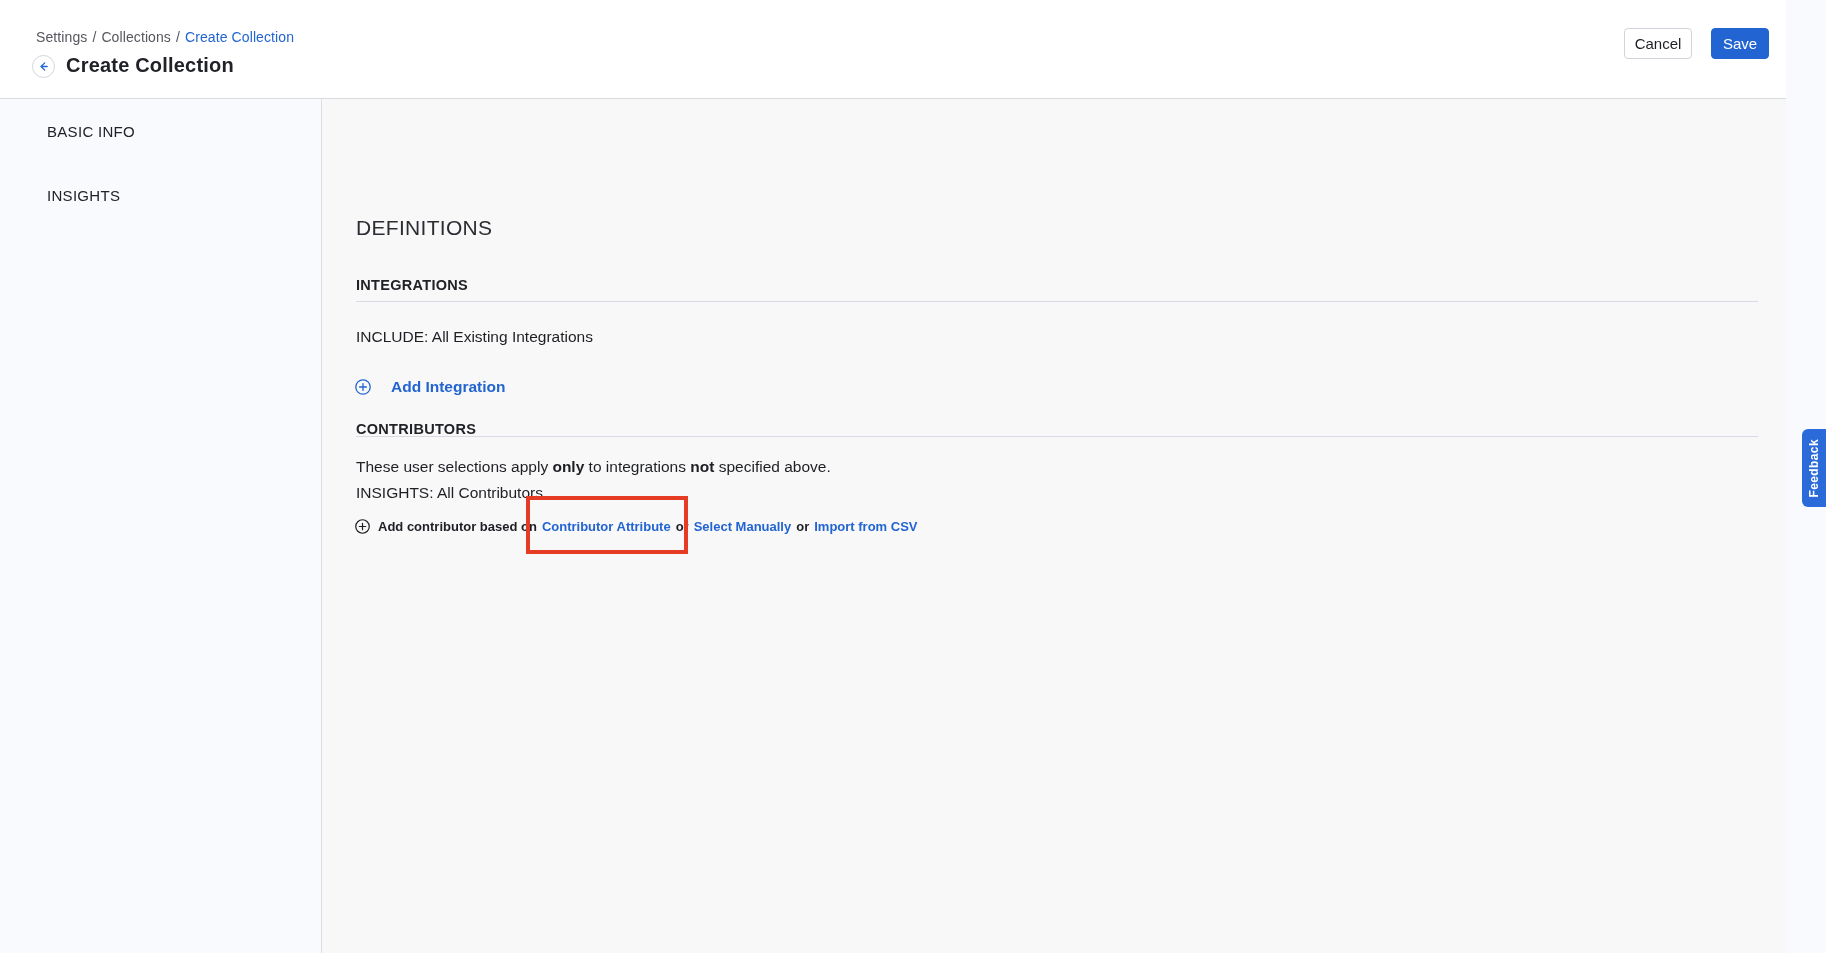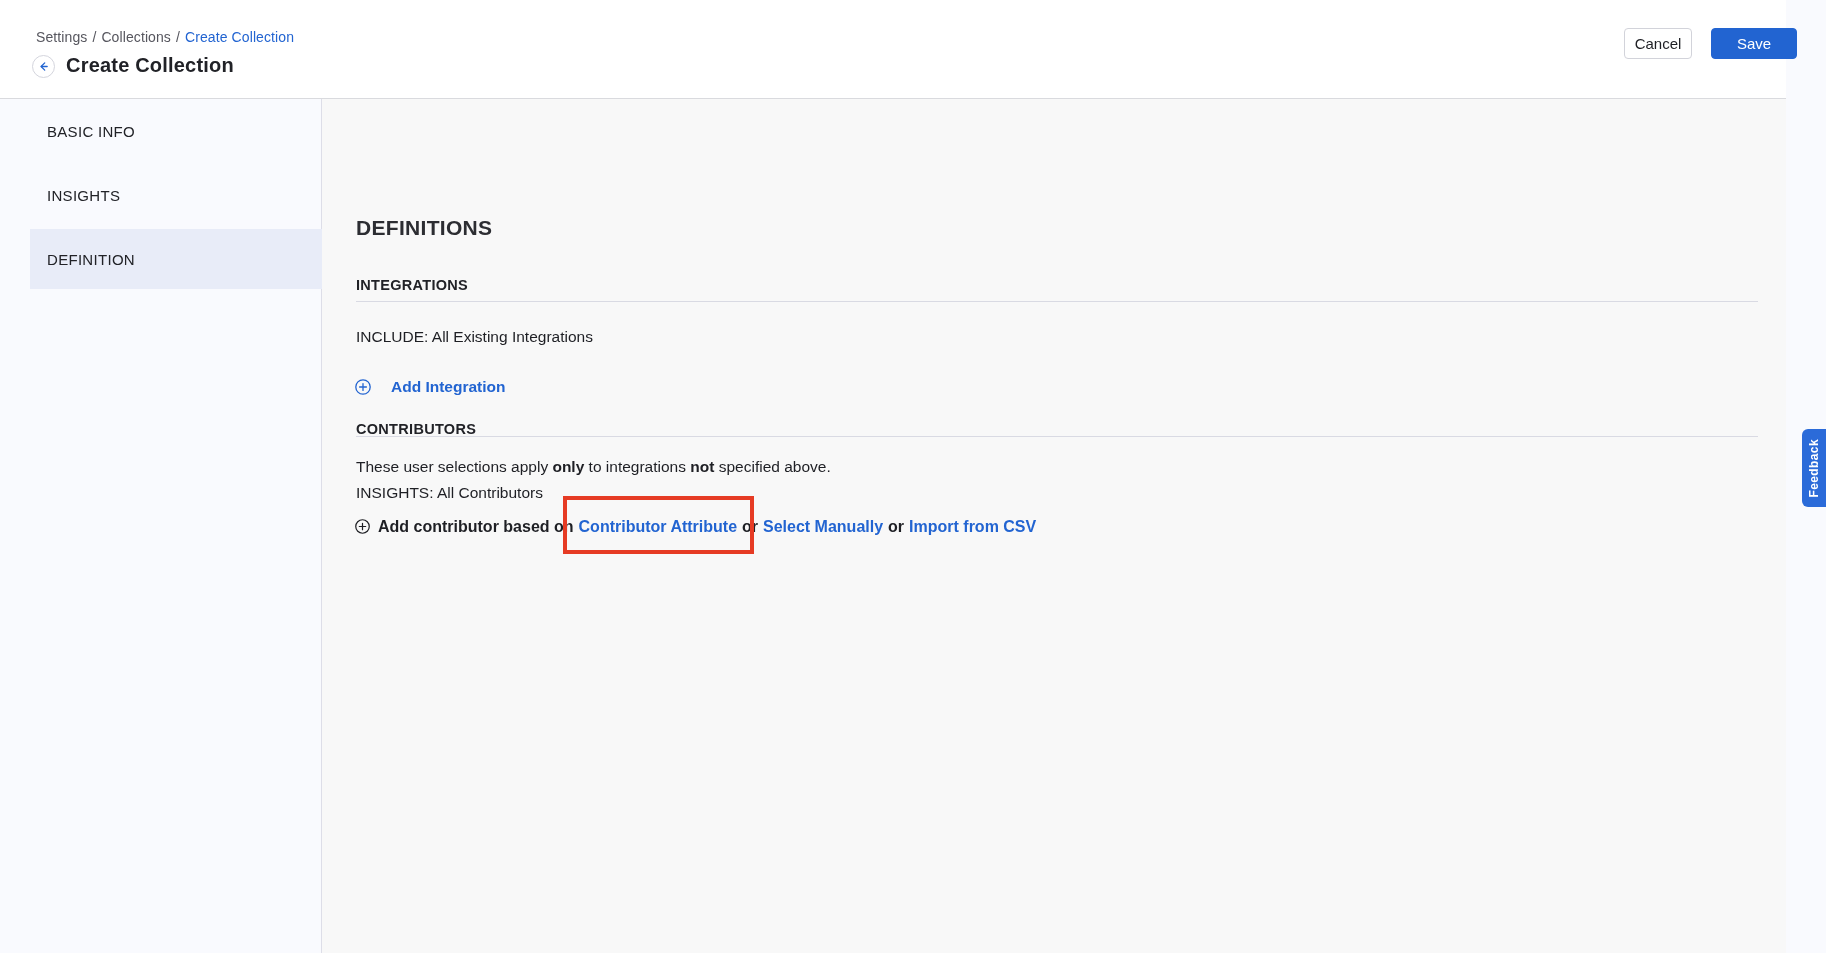--- a/index.html
+++ b/index.html
@@ -37,21 +37,21 @@
     position:absolute; top:28px; height:31px;
     font-family:"Liberation Sans", sans-serif;
     font-size:15px; border-radius:4px; cursor:pointer;
     display:flex; align-items:center; justify-content:center;
   }
   .btn-cancel {
     left:1624px; width:68px;
     background:#ffffff; border:1px solid #d2d3da; color:#1e1f24;
   }
   .btn-save {
-    left:1711px; width:86px;
+    left:1711px; width:58px;
     background:#2264d1; border:1px solid #2264d1; color:#ffffff;
   }
 
   
   .sidebar {
     position:absolute; left:0; top:99px; width:322px; height:854px;
     background:#f9fafe; border-right:1px solid #dddee8;
   }
   .nav-item {
     position:absolute; left:30px; width:292px; height:60px;
@@ -60,21 +60,21 @@
   }
   .nav-item.active { background:#e8ecf8; }
 
   
   .main {
     position:absolute; left:322px; top:99px; width:1464px; height:854px;
     background:#f8f8f8;
   }
   .main-title {
     position:absolute; left:34px; top:117px;
-    font-size:21px; font-weight:700; color:#2c2d32; letter-spacing:.3px;
+    font-size:21px; font-weight:400; color:#2c2d32; letter-spacing:.3px;
   }
   .section-label {
     position:absolute; left:34px;
     font-size:14.5px; font-weight:700; color:#212227; letter-spacing:.3px;
   }
   .divider {
     position:absolute; left:34px; width:1402px; height:0;
     border-top:1px solid #d9dae3;
   }
   .body-text {
@@ -82,21 +82,21 @@
     font-size:15.5px; color:#1e1f24; line-height:19px;
   }
   .add-row {
     position:absolute; left:33px; height:19px;
     display:flex; align-items:center; cursor:pointer;
   }
   .add-row .plus { flex:0 0 auto; display:flex; align-items:center; }
   .link-blue { color:#2264d1; font-weight:700; text-decoration:none; cursor:pointer; }
   .add-integration-label { margin-left:20px; font-size:15.5px; }
   .contrib-line { position:absolute; left:33px; top:418px; height:19px;
-    display:flex; align-items:center; font-size:16px; font-weight:700; line-height:19px; }
+    display:flex; align-items:center; font-size:13px; font-weight:700; line-height:19px; }
   .contrib-line .seg { margin-right:5px; white-space:nowrap; }
   .contrib-line .plus { margin-right:8px; display:flex; align-items:center; color:#1e1f24; }
   .boxed-link { position:relative; display:inline-block; }
   .red-box {
     position:absolute; left:-16px; right:-17px; top:-21px; bottom:-18px;
     border:4px solid #e63b24; pointer-events:none;
   }
 
   
   .feedback-tab {
@@ -127,21 +127,20 @@
   </div>
   <div class="page-title">Create Collection</div>
 
   <button class="btn btn-cancel">Cancel</button>
   <button class="btn btn-save">Save</button>
 </div>
 
 <div class="sidebar">
   <div class="nav-item" style="top:66px;">INSIGHTS</div>
   <div class="nav-item" style="top:2px;">BASIC INFO</div>
-  <div class="nav-item active" style="top:130px;">DEFINITION</div>
 </div>
 
 <div class="main">
   <div class="main-title">DEFINITIONS</div>
 
   <div class="section-label" style="top:178px;">INTEGRATIONS</div>
   <div class="divider" style="top:202px;"></div>
   <div class="body-text" style="top:228px;">INCLUDE: All Existing Integrations</div>
 
   <div class="add-row" style="top:278px;">

